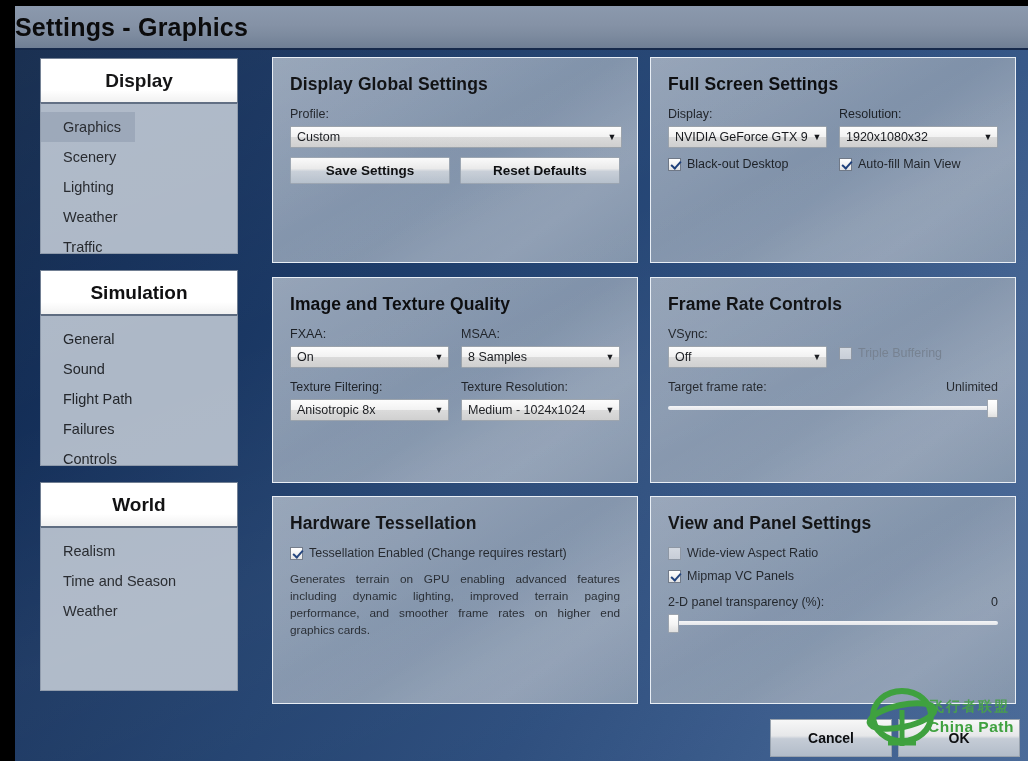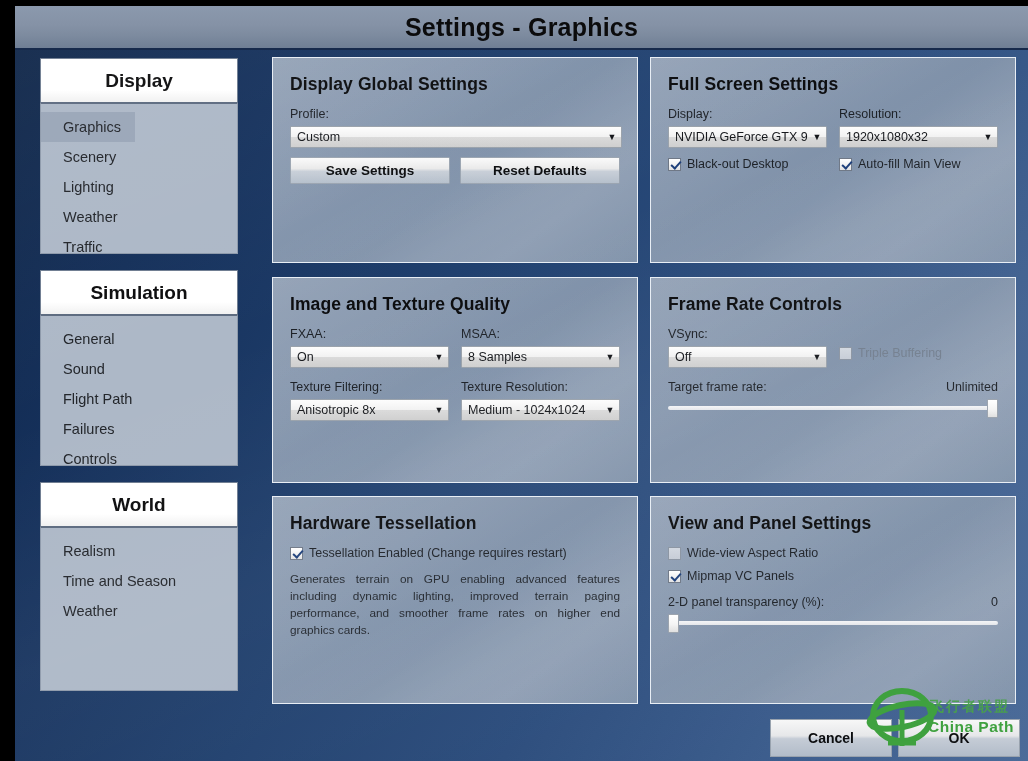--- a/index.html
+++ b/index.html
@@ -44,21 +44,20 @@
   #titlebar {
     position: absolute;
     left: 15px; top: 6px;
     width: 1013px; height: 44px;
     background: linear-gradient(180deg, #8b99ad 0%, #8592a6 45%, #7d8b9f 70%, #6f7e94 100%);
     border-bottom: 2px solid #16294b;
     z-index: 30;
   }
   #titlebar .title {
     width: 100%;
-    text-align: center;
     line-height: 42px;
     font-size: 25px;
     font-weight: bold;
     color: #0b0b0c;
     letter-spacing: 0.2px;
   }
 
   
   #sidebar {
     position: absolute;

